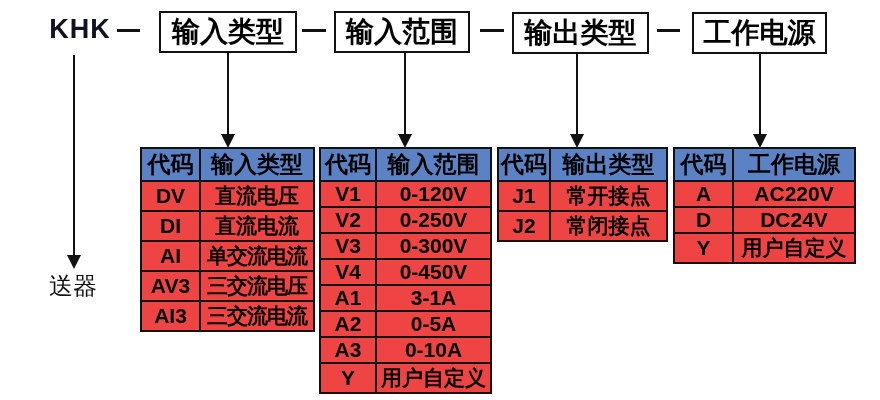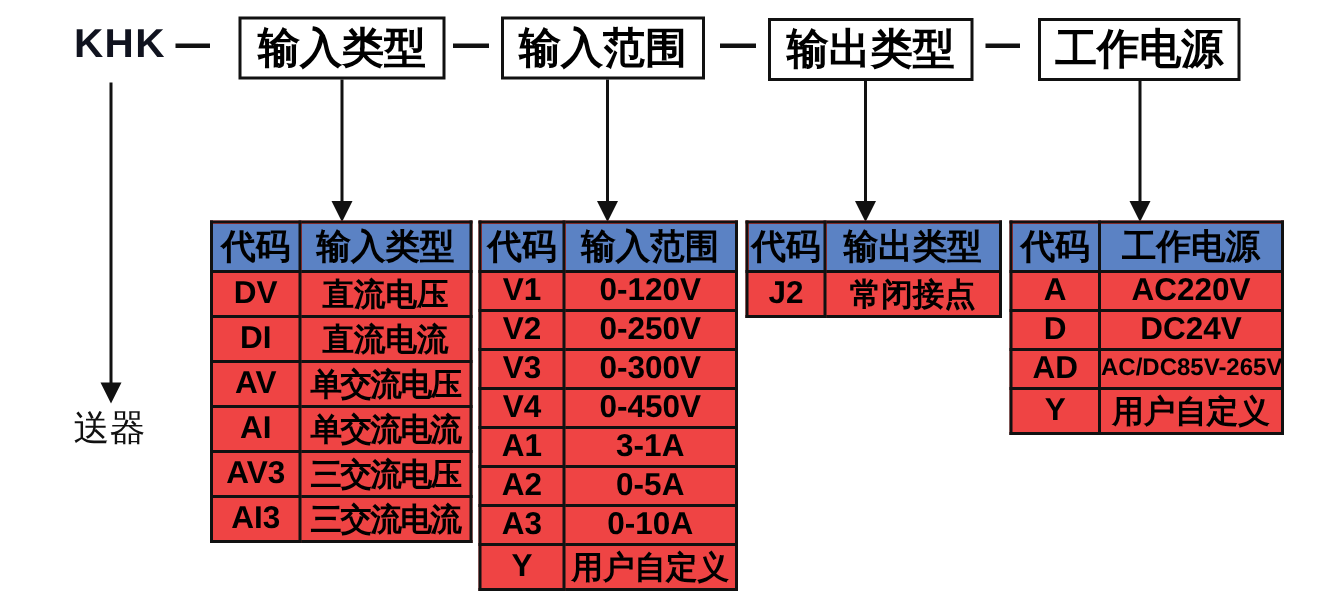--- a/index.html
+++ b/index.html
@@ -155,24 +155,20 @@
     <tbody>
       <tr>
           <td class="colc">DV</td>
           <td>直流电压</td>
         </tr>
       <tr>
           <td class="colc">DI</td>
           <td>直流电流</td>
         </tr>
       <tr>
-          <td class="colc">AV</td>
-          <td class="tight">单交流电压</td>
-        </tr>
-      <tr>
           <td class="colc">AI</td>
           <td class="tight">单交流电流</td>
         </tr>
       <tr>
           <td class="colc">AV3</td>
           <td class="tight">三交流电压</td>
         </tr>
       <tr>
           <td class="colc">AI3</td>
           <td class="tight">三交流电流</td>
@@ -225,20 +221,24 @@
 
   <table class="t t3">
     <thead>
       <tr>
         <th class="colc">代码</th>
         <th>输出类型</th>
       </tr>
     </thead>
     <tbody>
       <tr>
+          <td class="colc">J1</td>
+          <td>常开接点</td>
+        </tr>
+      <tr>
           <td class="colc">J2</td>
           <td>常闭接点</td>
         </tr>
     </tbody>
   </table>
 
   <table class="t t4">
     <thead>
       <tr>
         <th class="colc">代码</th>
@@ -248,23 +248,19 @@
     <tbody>
       <tr>
           <td class="colc">A</td>
           <td>AC220V</td>
         </tr>
       <tr>
           <td class="colc">D</td>
           <td>DC24V</td>
         </tr>
       <tr>
-          <td class="colc">AD</td>
-          <td class="small-text">AC/DC85V-265V</td>
-        </tr>
-      <tr>
           <td class="colc">Y</td>
           <td>用户自定义</td>
         </tr>
     </tbody>
   </table>
 
 </div>
 
 </body></html>

